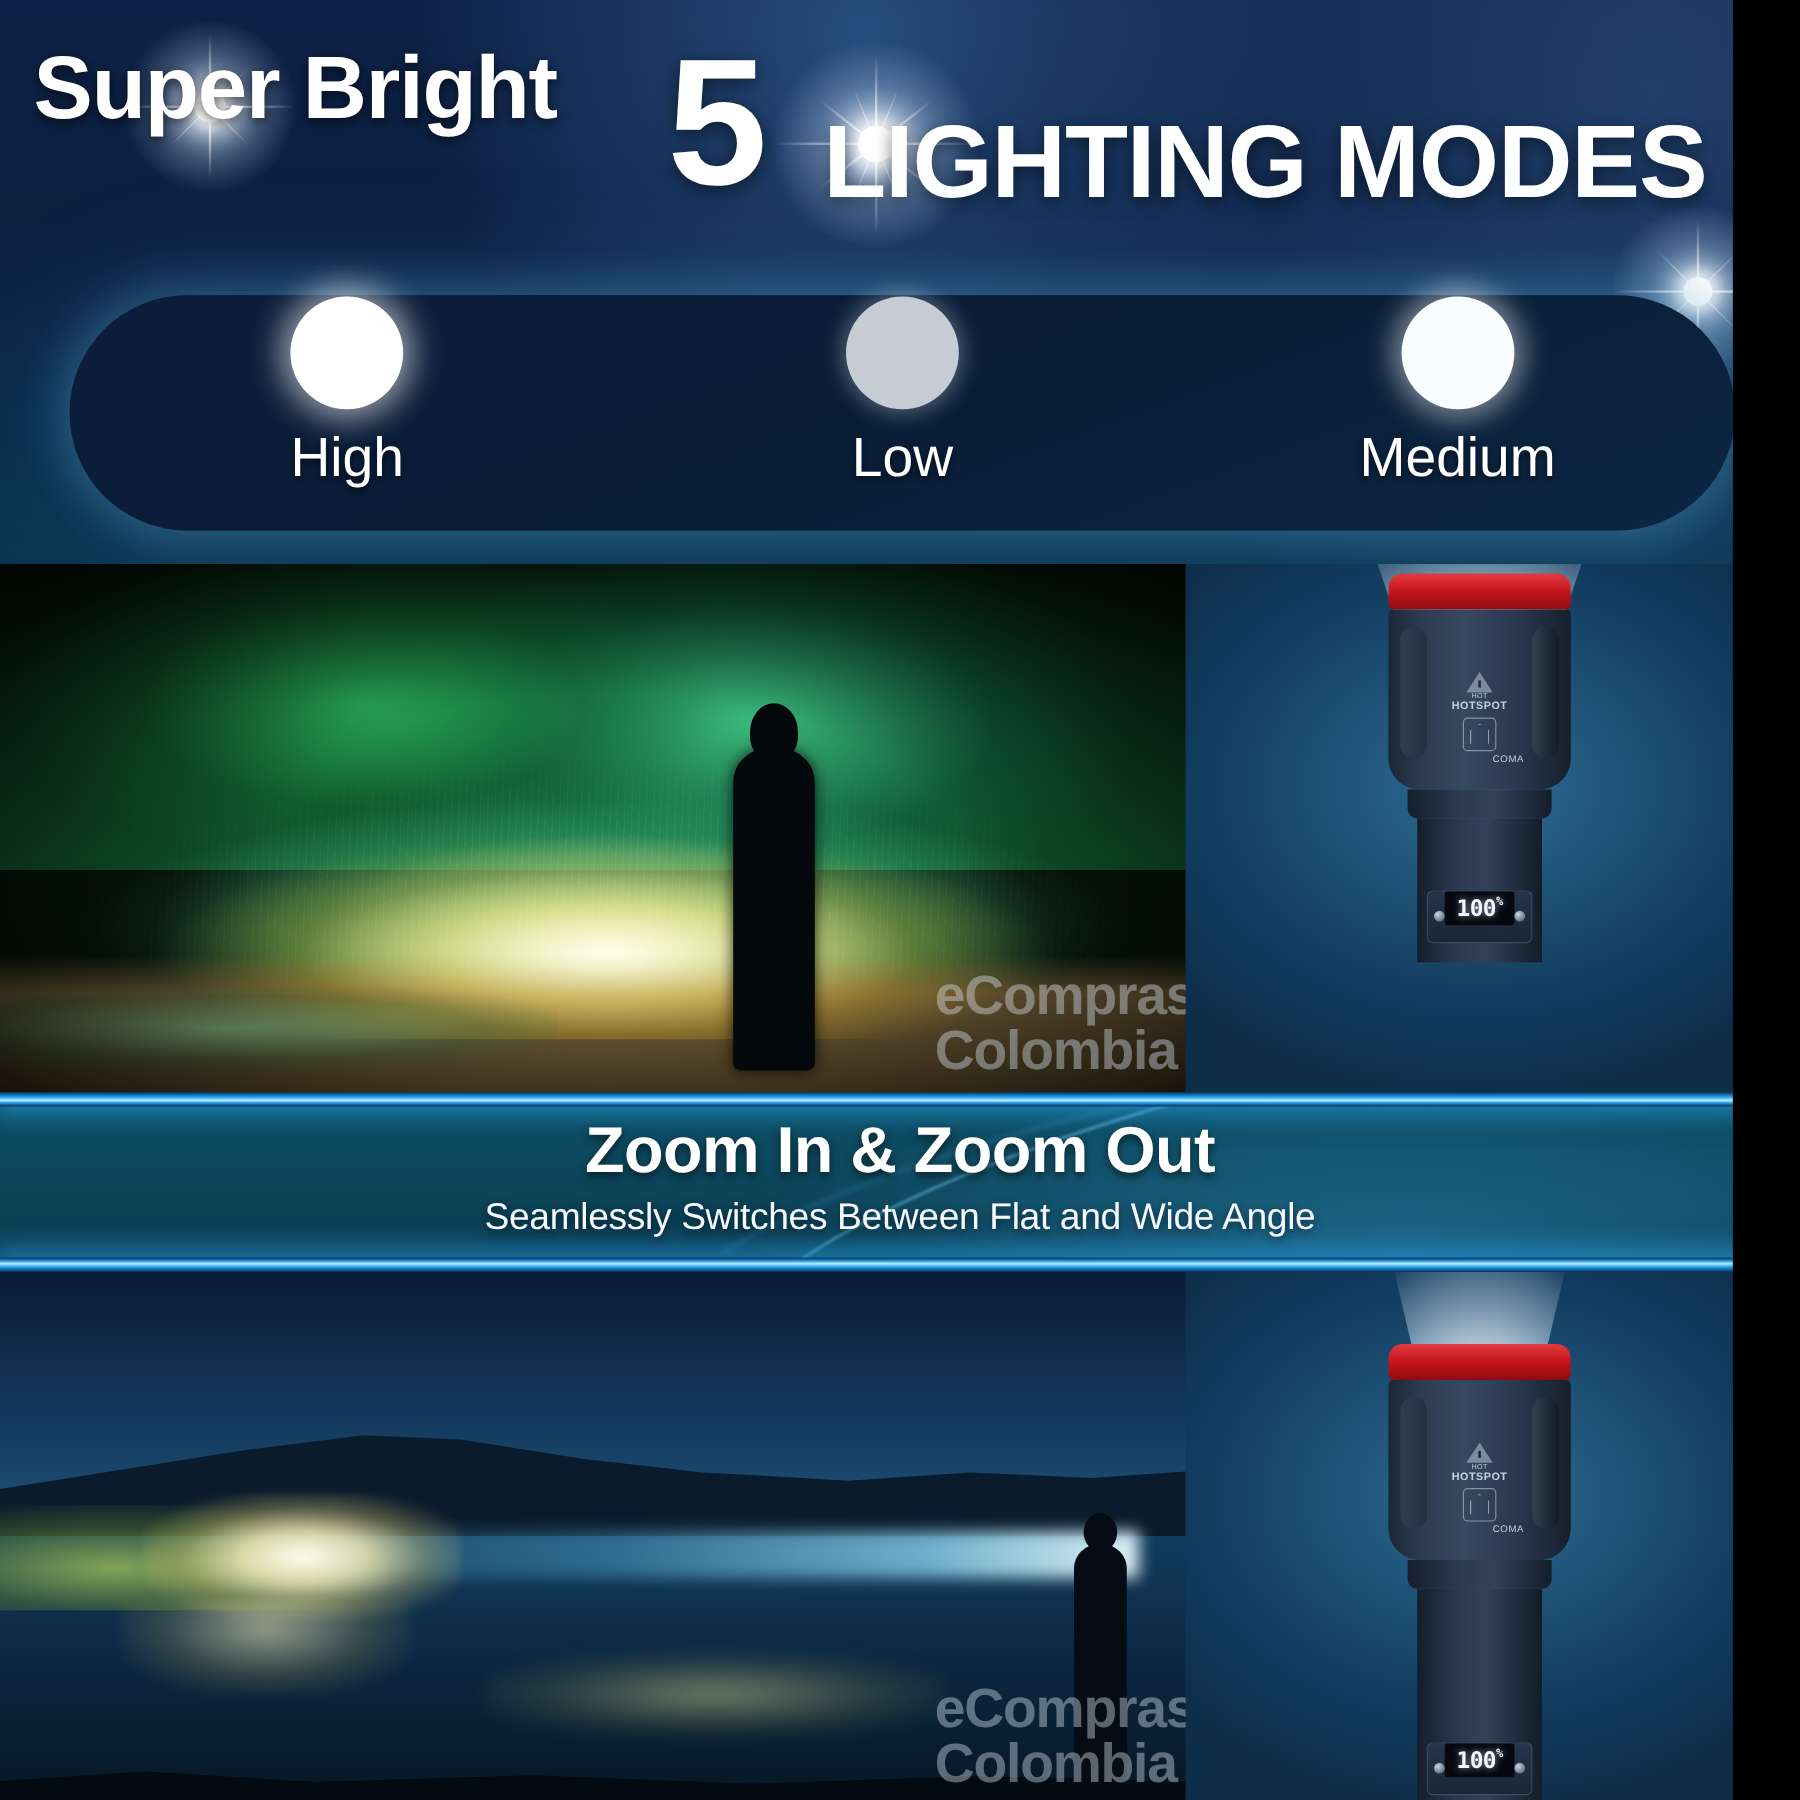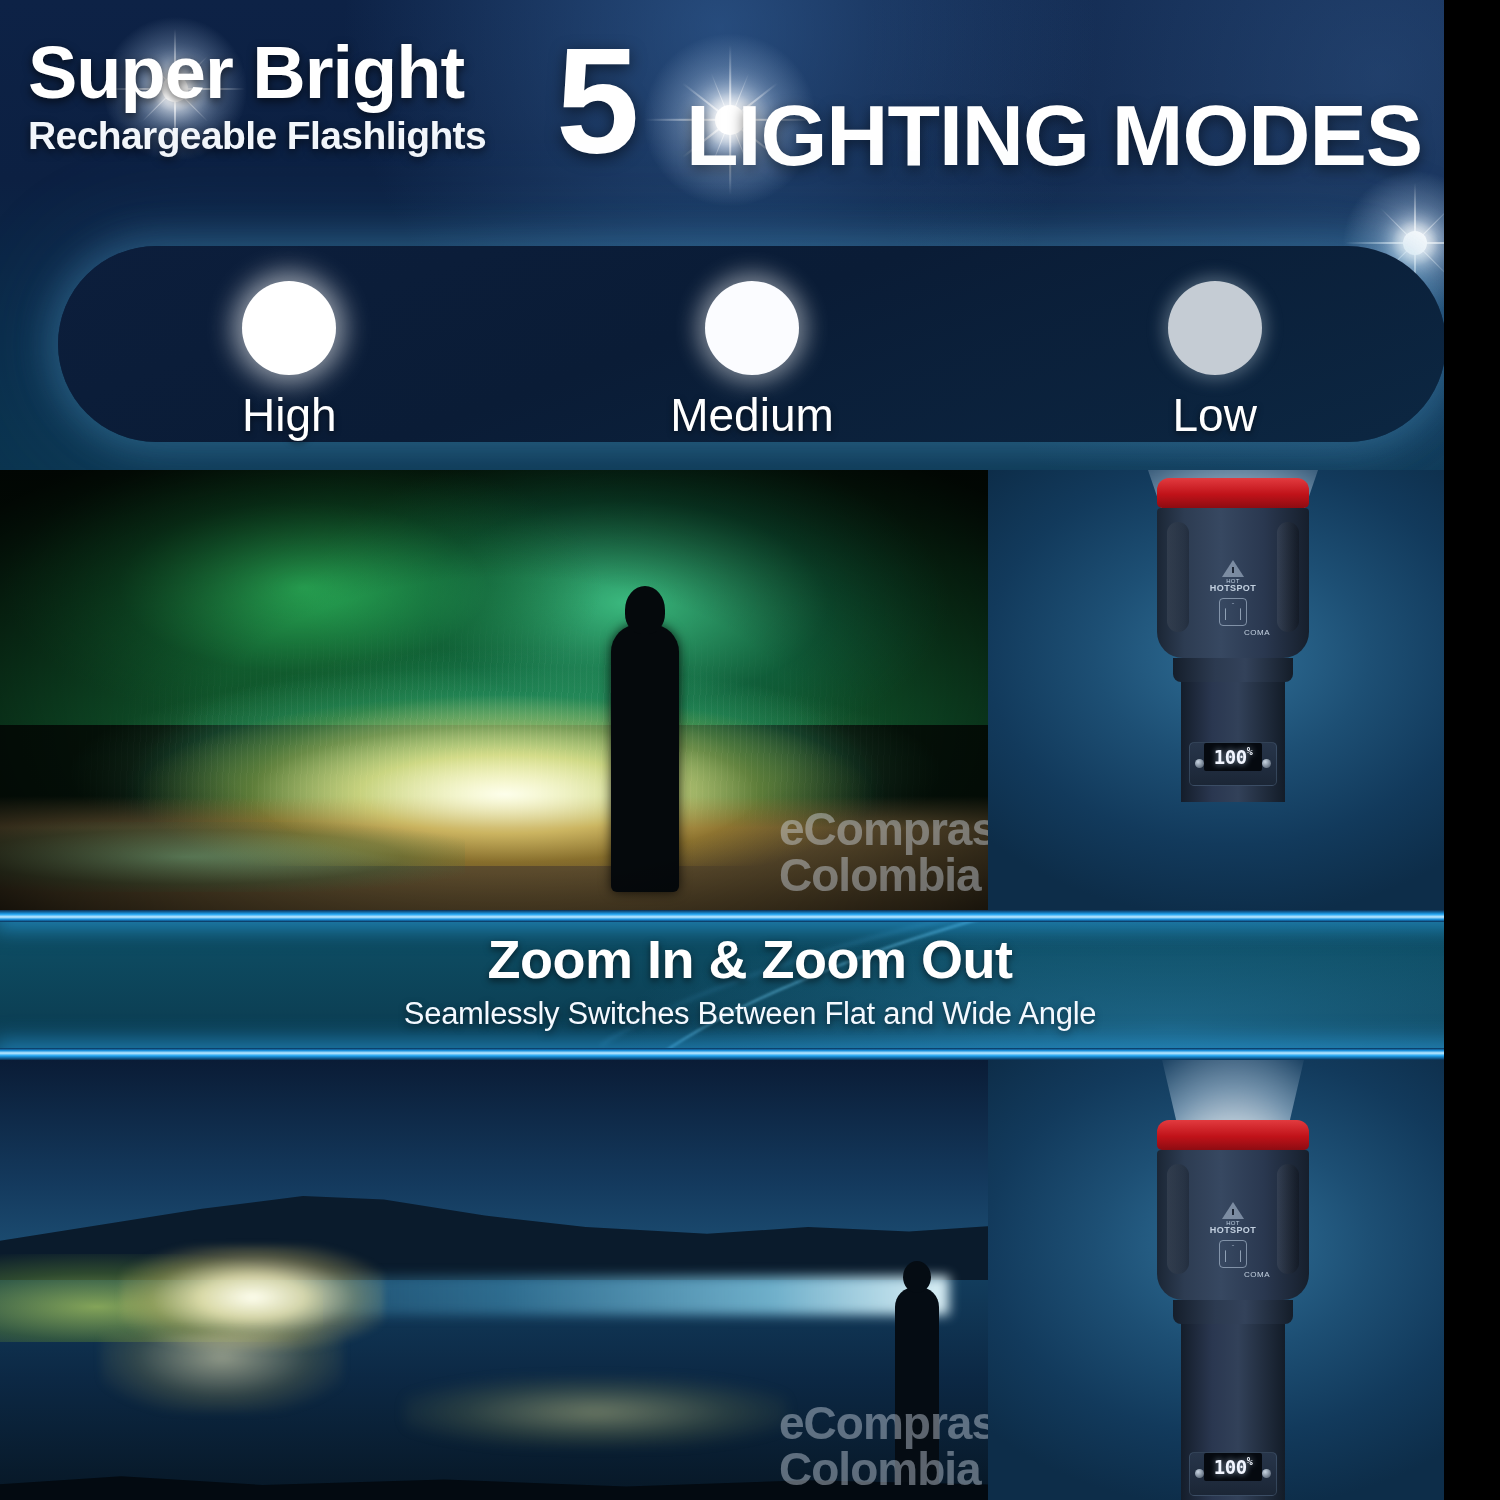--- a/index.html
+++ b/index.html
@@ -31,21 +31,21 @@
     border-radius:50%;background:#ffffff;}
   .spark .halo{position:absolute;left:50%;top:50%;transform:translate(-50%,-50%);border-radius:50%;
     background:radial-gradient(circle,rgba(255,255,255,.95) 0%,rgba(200,225,255,.45) 22%,rgba(120,175,230,0) 68%);}
   .spark .ray{position:absolute;left:50%;top:50%;background:linear-gradient(90deg,rgba(255,255,255,0) 0%,rgba(255,255,255,.9) 50%,rgba(255,255,255,0) 100%);}
 
   
   .modepanel{position:absolute;left:58px;top:246px;width:1388px;height:196px;border-radius:98px;
     background:linear-gradient(160deg,#0c1e3c 0%,#0a1c36 45%,#0c2742 100%);
     box-shadow:0 0 34px 10px rgba(90,170,215,.30), 0 0 90px 22px rgba(60,130,180,.16);}
   .moderow{position:absolute;left:0;top:0;width:100%;height:100%;display:flex;}
-  .modecell{flex:1;position:relative;display:flex;flex-direction:column;align-items:center;justify-content:flex-end;}
+  .modecell{flex:1;position:relative;display:flex;flex-direction:column;align-items:center;justify-content:flex-start;}
   .bulbs{height:96px;display:flex;align-items:center;justify-content:center;position:relative;}
   .bulb{width:94px;height:94px;border-radius:50%;background:#ffffff;
     box-shadow:0 0 26px 9px rgba(255,255,255,.55);}
   .bulb.med{background:#fbfcff;box-shadow:0 0 22px 8px rgba(255,255,255,.45);}
   .bulb.low{background:#c5ccd4;box-shadow:0 0 16px 5px rgba(190,205,218,.35);}
   .bulb.dim{background:#cfd5db;box-shadow:0 0 16px 5px rgba(195,208,220,.32);}
   .bulb.strobe{display:flex;align-items:center;justify-content:center;}
   .sos-pair{position:relative;width:160px;height:94px;}
   .sos-pair .b1{position:absolute;left:0;top:0;}
   .sos-pair .b2{position:absolute;left:66px;top:0;}
@@ -215,48 +215,47 @@
       <div class="halo" style="width:150px;height:150px;"></div>
       <div class="ray" style="width:140px;height:2px;transform:translate(-50%,-50%) rotate(0deg);"></div>
       <div class="ray" style="width:120px;height:2px;transform:translate(-50%,-50%) rotate(90deg);"></div>
       <div class="ray" style="width:96px;height:1.4px;transform:translate(-50%,-50%) rotate(45deg);"></div>
       <div class="ray" style="width:96px;height:1.4px;transform:translate(-50%,-50%) rotate(-45deg);"></div>
       <div class="core" style="width:24px;height:24px;box-shadow:0 0 20px 9px rgba(255,255,255,.9);"></div>
     </div>
 
     <div class="ttl-wrap">
       <div class="ttl-main">Super Bright</div>
-      <div class="ttl-sub">Rechargeable Flashlights</div>
     </div>
 
     <div class="big5">5</div>
     <div class="modes-word">LIGHTING MODES</div>
 
     <div class="modepanel">
       <div class="moderow">
 
         <div class="modecell">
           <div class="bulbs">
             <div class="bulb"></div>
           </div>
           <div class="modelabel">High</div>
         </div>
 
         <div class="modecell">
           <div class="bulbs">
-            <div class="bulb med"></div>
-          </div>
-          <div class="modelabel">Medium</div>
+            <div class="bulb low"></div>
+          </div>
+          <div class="modelabel">Low</div>
         </div>
 
         <div class="modecell">
           <div class="bulbs">
-            <div class="bulb low"></div>
-          </div>
-          <div class="modelabel">Low</div>
+            <div class="bulb med"></div>
+          </div>
+          <div class="modelabel">Medium</div>
         </div>
 
 
 
       </div>
     </div>
   </div>
 
   <div class="sec-top">
 

